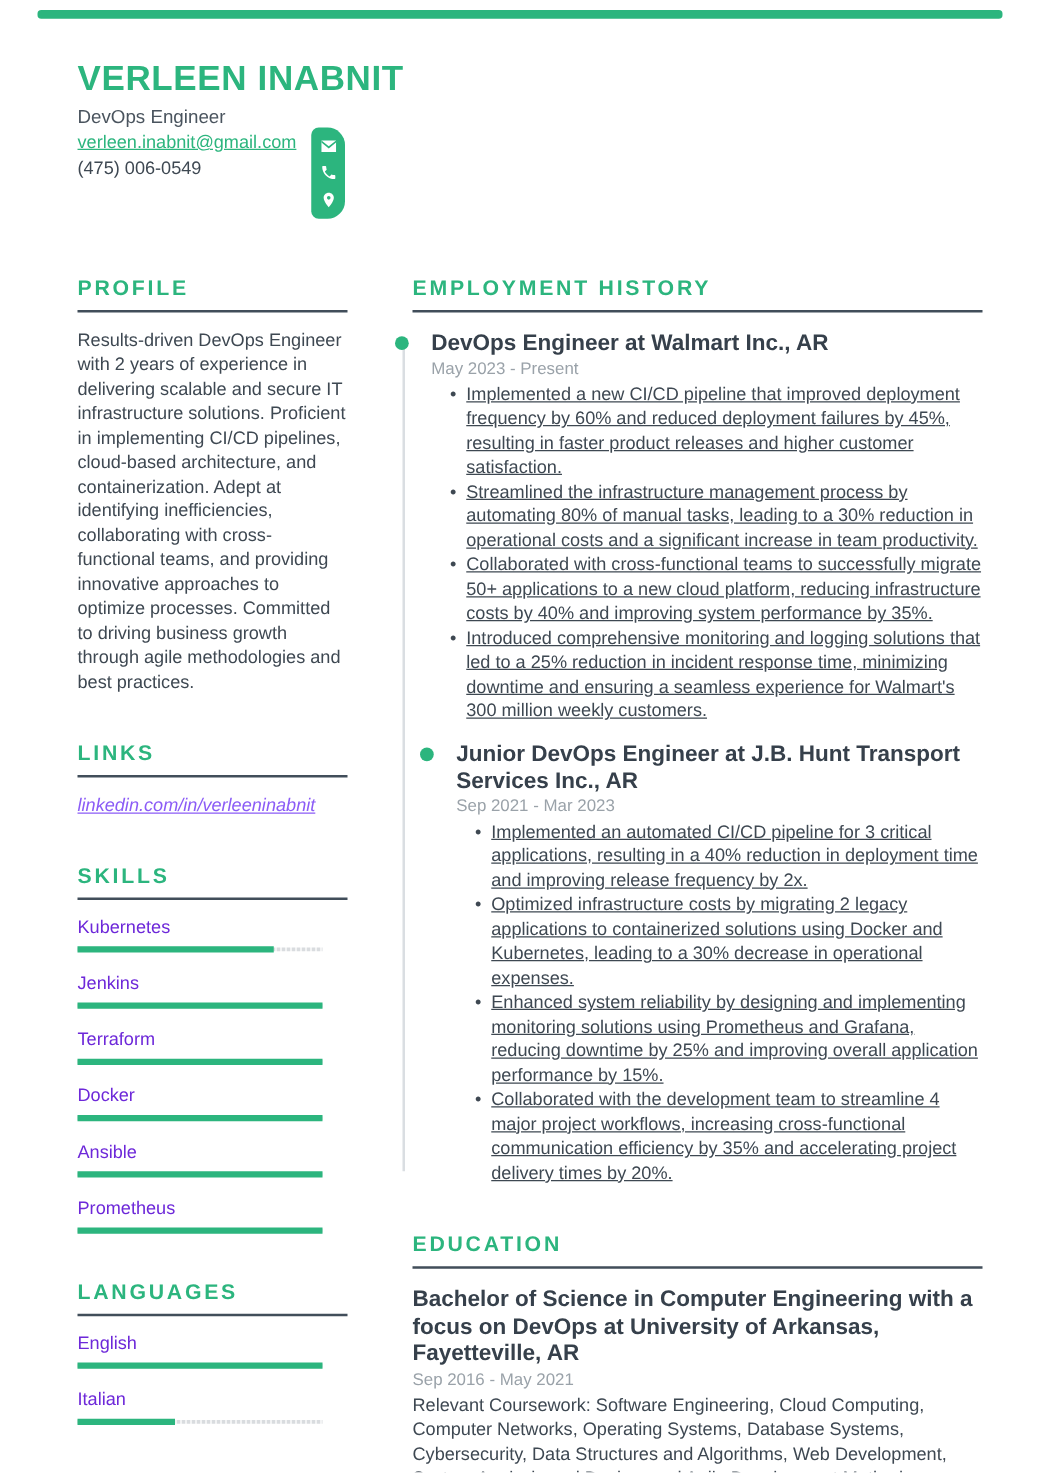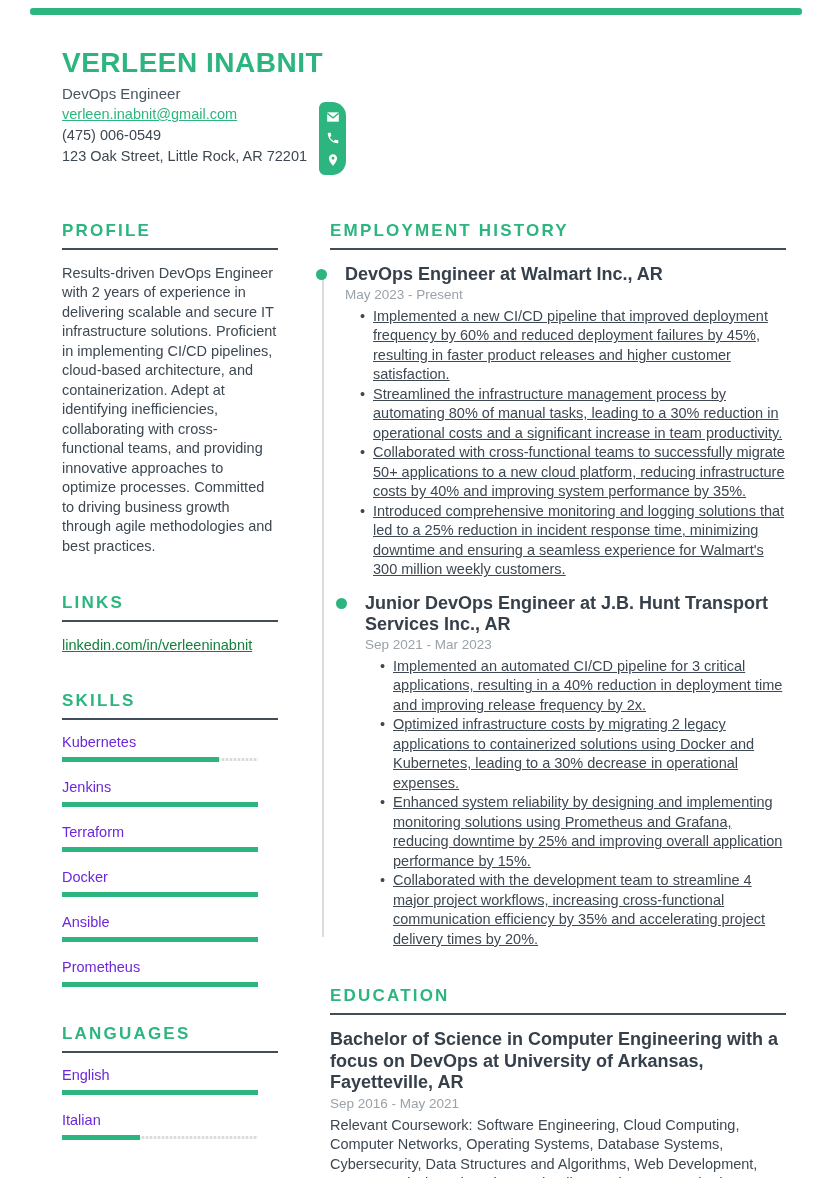--- a/index.html
+++ b/index.html
@@ -28,21 +28,21 @@
   .content { display:flex; padding:0 47px 0 62px; margin-top:46px; }
   .left-col  { width:216px; flex:none; }
   .right-col { flex:1; margin-left:52px; }
 
   section { margin-top:37px; }
   section:first-child { margin-top:0; }
   h2 { font-size:17px; font-weight:bold; color:#2cb57e; letter-spacing:2.2px;
        padding-bottom:7px; border-bottom:2px solid #414e5a; margin-bottom:14px; }
 
   .body-text { font-size:14.5px; line-height:19.5px; color:#3e4852; }
-  a.green-link { color:#15803d; text-decoration:underline; font-size:14.5px; cursor:pointer; }
+  a.green-link { color:#8b5cf6; text-decoration:underline; font-size:14.5px; cursor:pointer;font-style:italic; }
 
   
   .meter-item { margin-bottom:17px; }
   .meter-item .label { font-size:14.5px; color:#6d28d9; margin-bottom:7px; }
   .bar-track { width:196px; height:5px; position:relative;
                background:repeating-linear-gradient(90deg,#d9dcdf 0 2px,#f2f3f4 2px 4px);
                background-size:100% 3px; background-position:0 1px; background-repeat:no-repeat; }
   .bar-fill { position:absolute; left:0; top:0; height:5px; background:#2cb57e; }
 
   
@@ -72,21 +72,20 @@
 
   <header>
     <div class="identity">
       <h1>VERLEEN INABNIT</h1>
       <div class="job-title">DevOps Engineer</div>
     </div>
     <div class="contact-wrap">
       <div class="contact-lines">
         <div><a class="email">verleen.inabnit@gmail.com</a></div>
         <div class="plain">(475) 006-0549</div>
-        <div class="plain">123 Oak Street, Little Rock, AR 72201</div>
       </div>
       <div class="icon-pill">
         <svg viewBox="0 0 24 24">
           <path fill="#ffffff" d="M2 4h20v16H2z"></path>
           <path fill="#2cb57e" d="M2 4l10 8L22 4v3l-10 8L2 7z"></path>
         </svg>
         <svg viewBox="0 0 24 24">
           <path fill="#ffffff" d="M6.62 10.79c1.44 2.83 3.76 5.14 6.59 6.59l2.2-2.21c.27-.27.67-.36 1.02-.24 1.12.37 2.33.57 3.57.57.55 0 1 .45 1 1V20c0 .55-.45 1-1 1-9.39 0-17-7.61-17-17 0-.55.45-1 1-1h3.5c.55 0 1 .45 1 1 0 1.25.2 2.45.57 3.57.11.35.03.74-.25 1.02l-2.2 2.2z"></path>
         </svg>
         <svg viewBox="0 0 24 24">

